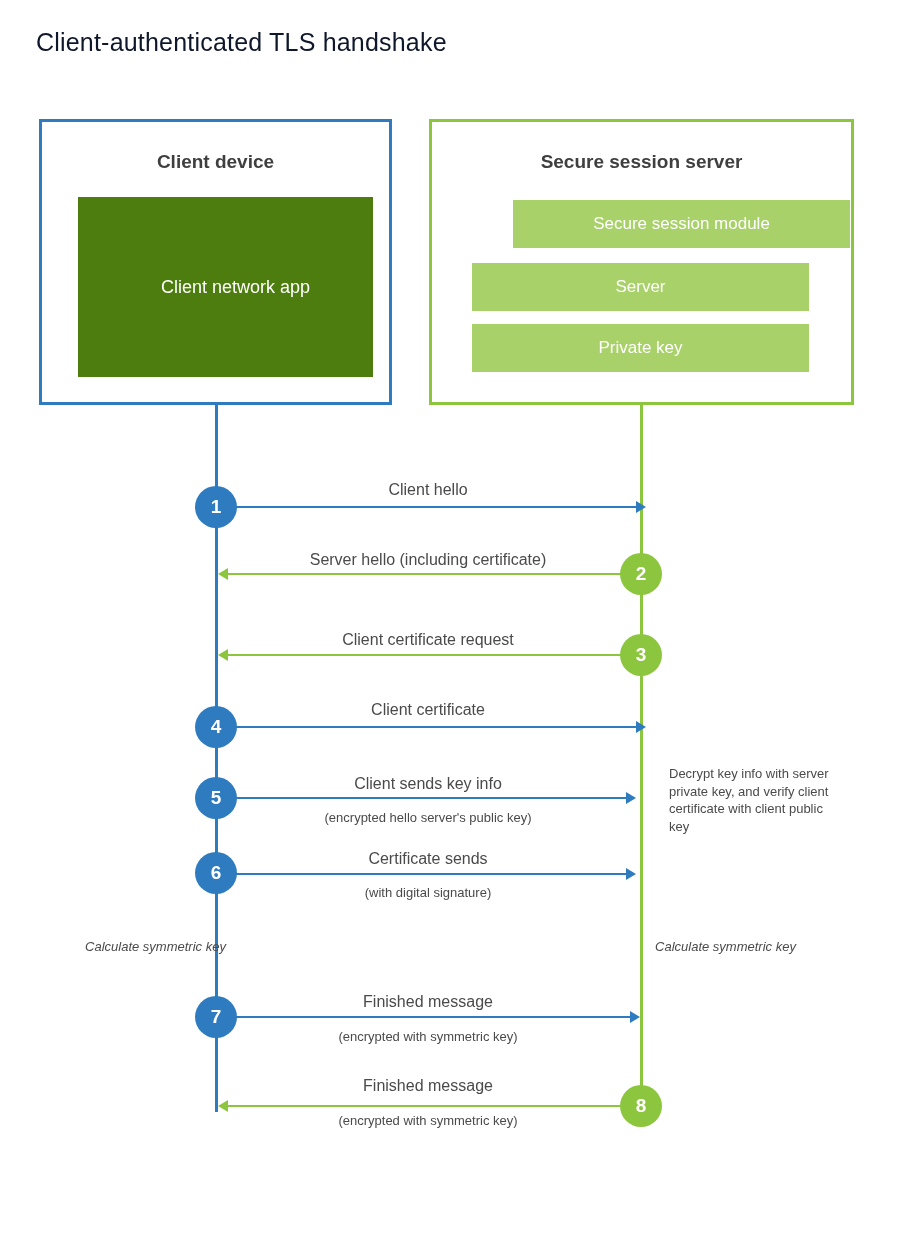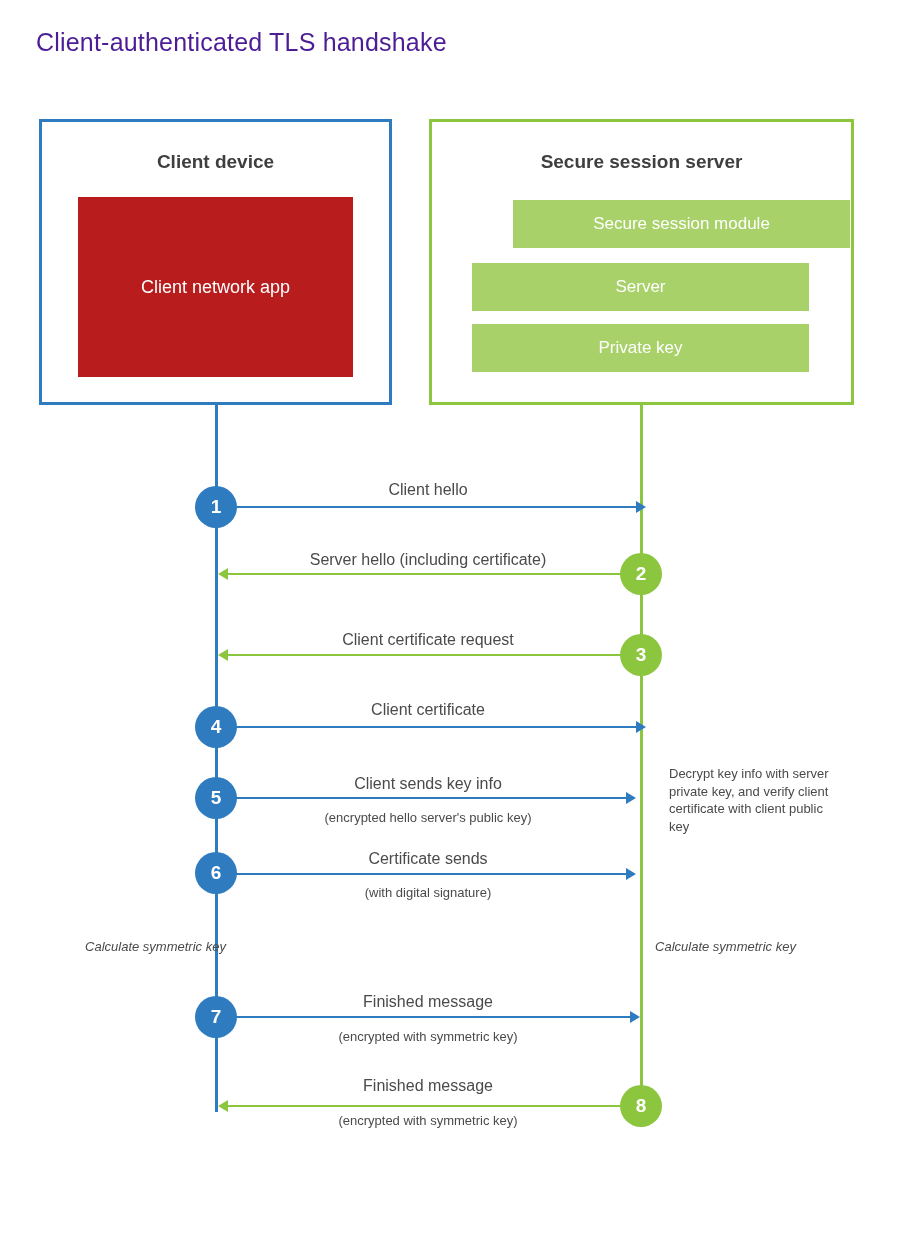--- a/index.html
+++ b/index.html
@@ -15,21 +15,21 @@
     color: #4a4a4a;
     overflow: hidden;
   }
 
   #title {
     position: absolute;
     left: 36px;
     top: 28px;
     font-size: 25px;
     font-weight: 400;
-    color: #4c1d95;
+    color: #0f172a;
     letter-spacing: 0.2px;
   }
 
   
   .box {
     position: absolute;
     background: #ffffff;
     box-sizing: border-box;
   }
   #client-box {
@@ -53,27 +53,28 @@
     color: #3f3f3f;
     margin-top: 29px;
   }
 
   #client-app {
     position: absolute;
     left: 78px;
     top: 197px;
     width: 275px;
     height: 180px;
-    background: #b91c1c;
+    background: #4d7c0f;
     color: #ffffff;
     font-size: 18px;
     display: flex;
     align-items: center;
     justify-content: center;
     line-height: 1.45;
+    padding-left: 20px;
   }
 
   .server-item {
     position: absolute;
     left: 472px;
     width: 337px;
     height: 48px;
     background: #a8d169;
     color: #ffffff;
     font-size: 17px;

